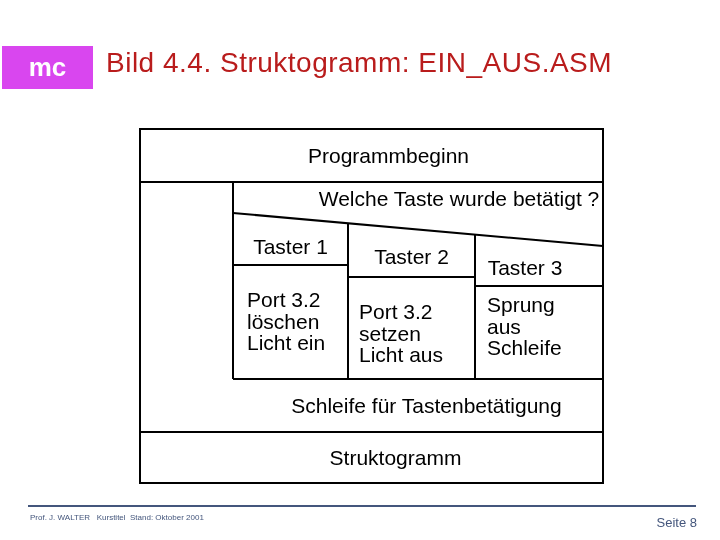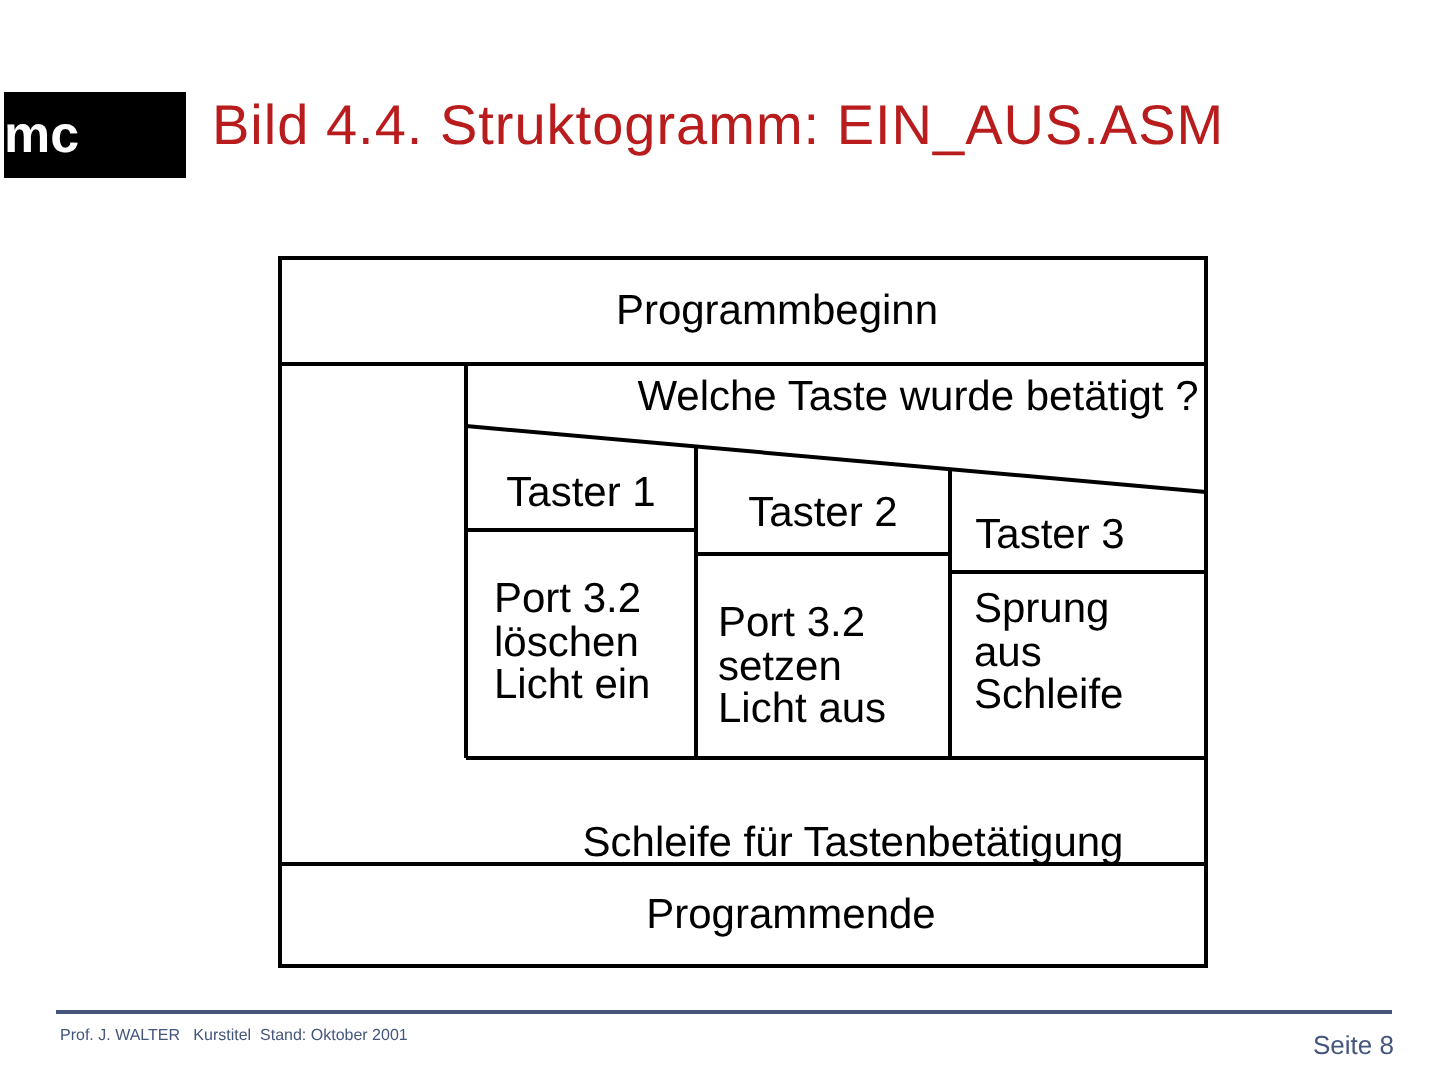--- a/index.html
+++ b/index.html
@@ -3,22 +3,22 @@
 <meta charset="utf-8">
 <style>
   html,body{margin:0;padding:0;}
   body{
     width:720px;height:540px;background:#ffffff;position:relative;overflow:hidden;
     font-family:"Liberation Sans","DejaVu Sans",sans-serif;
   }
   
   .logo{
     position:absolute;left:2px;top:46px;width:91px;height:43px;
-    background:#000000;color:#ffffff;font-weight:700;font-size:26px;
-    display:flex;align-items:center;
+    background:#d946ef;color:#ffffff;font-weight:700;font-size:26px;
+    display:flex;align-items:center;justify-content:center;
   }
   .title{
     position:absolute;left:106px;top:47px;height:34px;
     color:#b91c1c;font-size:28px;white-space:nowrap;letter-spacing:.5px;
   }
   
   .diagram-svg{position:absolute;left:0;top:0;}
   .diagram-svg line,.diagram-svg rect{stroke:#000000;stroke-width:2;fill:none;}
   .lbl{
     position:absolute;color:#000000;font-size:21px;
@@ -71,19 +71,19 @@
 <div class="body-lbl" style="left:247px;top:289px;">Port 3.2
 löschen
 Licht ein</div>
 <div class="body-lbl" style="left:359px;top:301px;">Port 3.2
 setzen
 Licht aus</div>
 <div class="body-lbl" style="left:487px;top:294px;">Sprung
 aus
 Schleife</div>
 
-<div class="lbl" style="left:140px;top:380px;width:507px;height:52px;padding-left:66px;margin-top:16px;">Schleife für Tastenbetätigung</div>
+<div class="lbl" style="left:140px;top:380px;width:507px;height:52px;padding-left:66px;">Schleife für Tastenbetätigung</div>
 
-<div class="lbl" style="left:140px;top:432px;width:463px;height:51px;padding-left:48px;">Programmende</div>
+<div class="lbl" style="left:140px;top:432px;width:463px;height:51px;padding-left:48px;">Struktogramm</div>
 
 <div class="footer-line"></div>
 <div class="footer-credits">Prof. J. WALTER   Kurstitel  Stand: Oktober 2001</div>
 <div class="page-number">Seite 8</div>
 
 </body></html>

